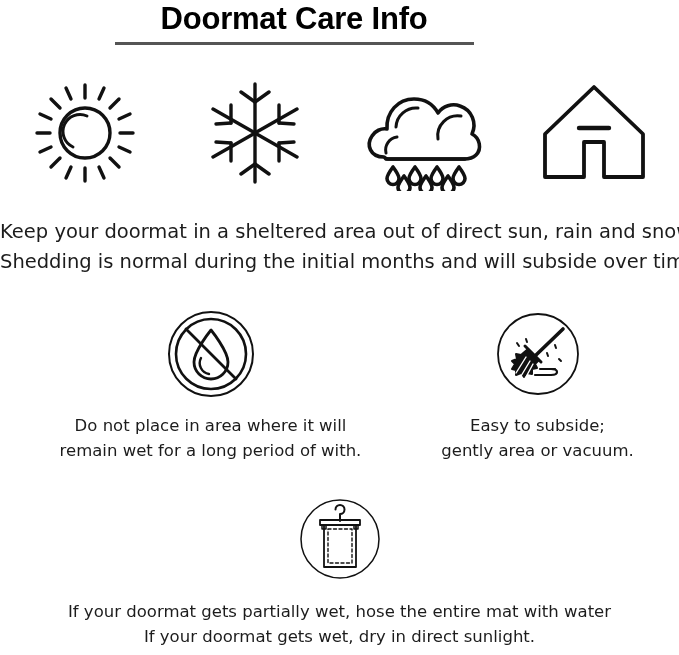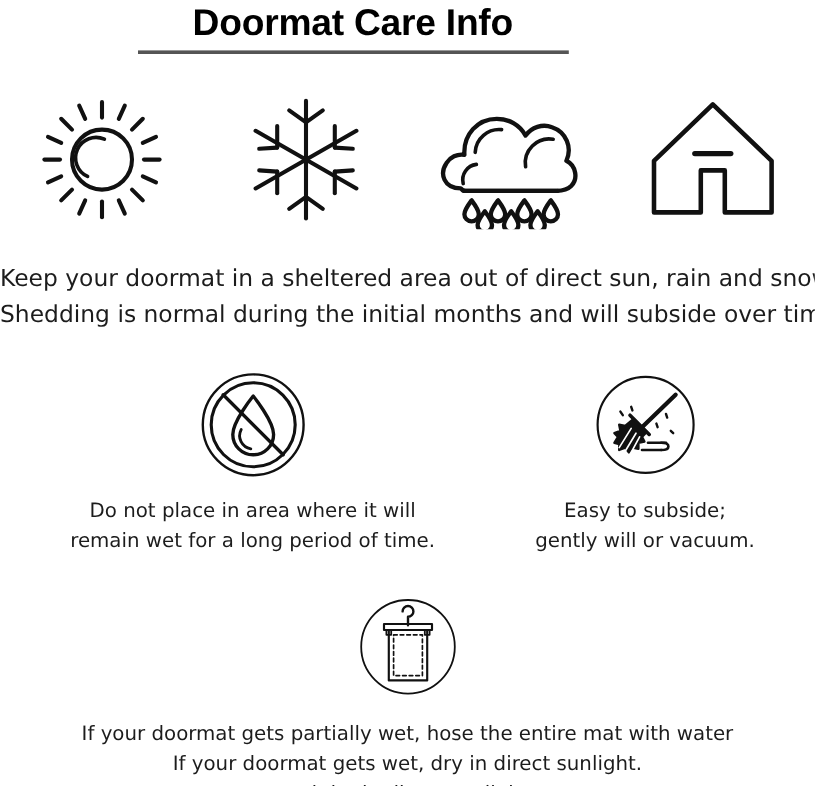--- a/index.html
+++ b/index.html
@@ -241,21 +241,21 @@
           <circle cx="44" cy="44" r="42" stroke-width="2"></circle>
           <circle cx="44" cy="44" r="35" stroke-width="2.6"></circle>
           <path d="M44 20 C44 20 27 41 27 52 A17 17 0 0 0 61 52 C61 41 44 20 44 20 Z" stroke-width="2.8"></path>
           <path d="M34 48 A11 11 0 0 0 42 64" stroke-width="2.4"></path>
           <line x1="19" y1="19" x2="69" y2="69" stroke-width="2.8"></line>
         </svg>
       </span>
     </div>
     <div class="caption">
       <div>Do not place in area where it will</div>
-      <div>remain wet for a long period of time.</div>
+      <div>remain wet for a long period of with.</div>
     </div>
   </div>
 
   <div class="pair-col">
     <div class="badge">
       <span>
         <svg width="86" height="86" viewBox="0 0 86 86" fill="none" stroke="#111111" stroke-linecap="round" stroke-linejoin="round">
           <circle cx="43" cy="43" r="40" stroke-width="1.8"></circle>
 
           <line x1="40" y1="45" x2="68" y2="18" stroke-width="3.6"></line>
@@ -275,21 +275,21 @@
           <line x1="22" y1="32" x2="24" y2="35" stroke-width="2"></line>
           <line x1="31" y1="28" x2="32" y2="31" stroke-width="2"></line>
           <line x1="60" y1="34" x2="61" y2="37" stroke-width="2"></line>
           <line x1="52" y1="42" x2="53" y2="45" stroke-width="2"></line>
           <line x1="64" y1="48" x2="66" y2="50" stroke-width="2"></line>
         </svg>
       </span>
     </div>
     <div class="caption">
       <div>Easy to subside;</div>
-      <div>gently will or vacuum.</div>
+      <div>gently area or vacuum.</div>
     </div>
   </div>
 
 </div>
 
 <div class="bottom-block">
   <div class="badge">
     <span>
       <svg width="84" height="84" viewBox="0 0 84 84" fill="none" stroke="#111111" stroke-linecap="round" stroke-linejoin="round">
         <circle cx="42" cy="42" r="39" stroke-width="1.5"></circle>

